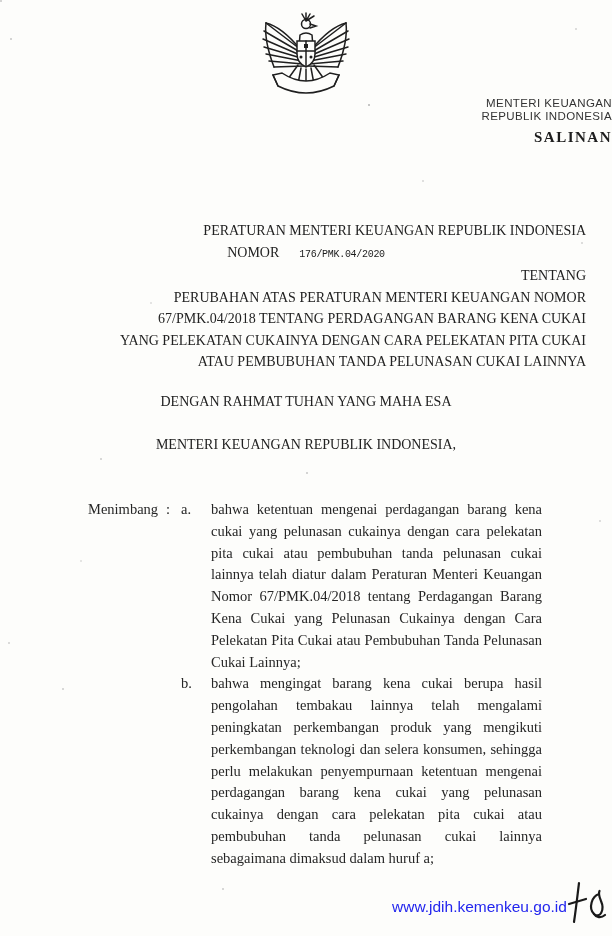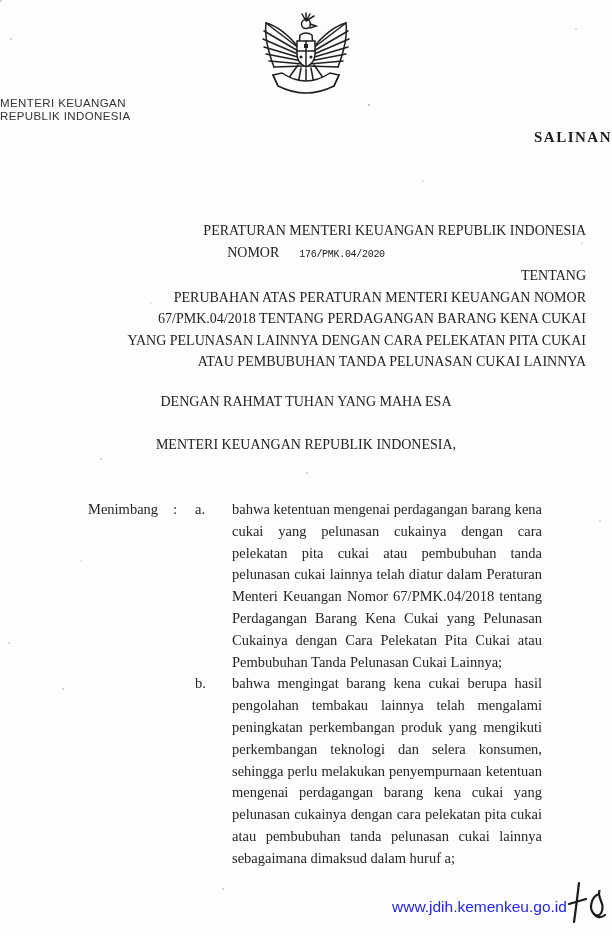--- a/index.html
+++ b/index.html
@@ -12,21 +12,21 @@
     font-family:"Liberation Serif", serif;
     overflow:hidden;
   }
   
   .emblem-wrap{
     position:absolute;top:11px;left:50%;transform:translateX(-50%);
     width:92px;height:88px;
   }
   .ministry-block{
     position:absolute;top:97px;left:0;width:100%;
-    text-align:left;
+    text-align:right;
     font-family:"Liberation Sans", sans-serif;
     font-size:11.5px;line-height:13px;
     letter-spacing:.4px;color:#333;
   }
   .salinan{
     position:absolute;top:129px;left:0;width:100%;
     text-align:right;font-weight:bold;font-size:15px;
     letter-spacing:1.5px;color:#1d1d1d;
   }
   
@@ -48,21 +48,21 @@
   }
   .authority{
     position:absolute;top:437px;left:0;width:100%;
     text-align:center;font-size:14px;color:#222;
   }
   
   .consider{
     position:absolute;left:88px;top:499px;width:454px;
     font-size:14.5px;line-height:21.8px;color:#262626;
   }
-  .c-row{display:flex;align-items:flex-start;gap:7px;}
+  .c-row{display:flex;align-items:flex-start;}
   .c-label{width:78px;flex:0 0 78px;}
   .c-colon{width:15px;flex:0 0 15px;}
   .c-marker{width:30px;flex:0 0 30px;}
   .c-text{flex:1;text-align:justify;text-justify:inter-word;}
   
   .watermark{
     position:absolute;left:392px;top:898px;
     font-family:"Liberation Sans", sans-serif;
     font-size:15.5px;font-weight:400;
     text-decoration:none;
@@ -127,21 +127,21 @@
 
   <div class="title-block">
     <div>PERATURAN MENTERI KEUANGAN REPUBLIK INDONESIA</div>
     <div class="nomor-row">
       <span>NOMOR</span>
       <span class="nomor-value">176/PMK.04/2020</span>
     </div>
     <div>TENTANG</div>
     <div>PERUBAHAN ATAS PERATURAN MENTERI KEUANGAN NOMOR</div>
     <div>67/PMK.04/2018 TENTANG PERDAGANGAN BARANG KENA CUKAI</div>
-    <div>YANG PELUNASAN LAINNYA DENGAN CARA PELEKATAN PITA CUKAI</div>
+    <div>YANG PELEKATAN CUKAINYA DENGAN CARA PELEKATAN PITA CUKAI</div>
     <div>ATAU PEMBUBUHAN TANDA PELUNASAN CUKAI LAINNYA</div>
   </div>
 
   <div class="motto">DENGAN RAHMAT TUHAN YANG MAHA ESA</div>
   <div class="authority">MENTERI KEUANGAN REPUBLIK INDONESIA,</div>
 
   <div class="consider">
     <div class="c-row">
       <div class="c-label">Menimbang</div>
       <div class="c-colon">:</div>

